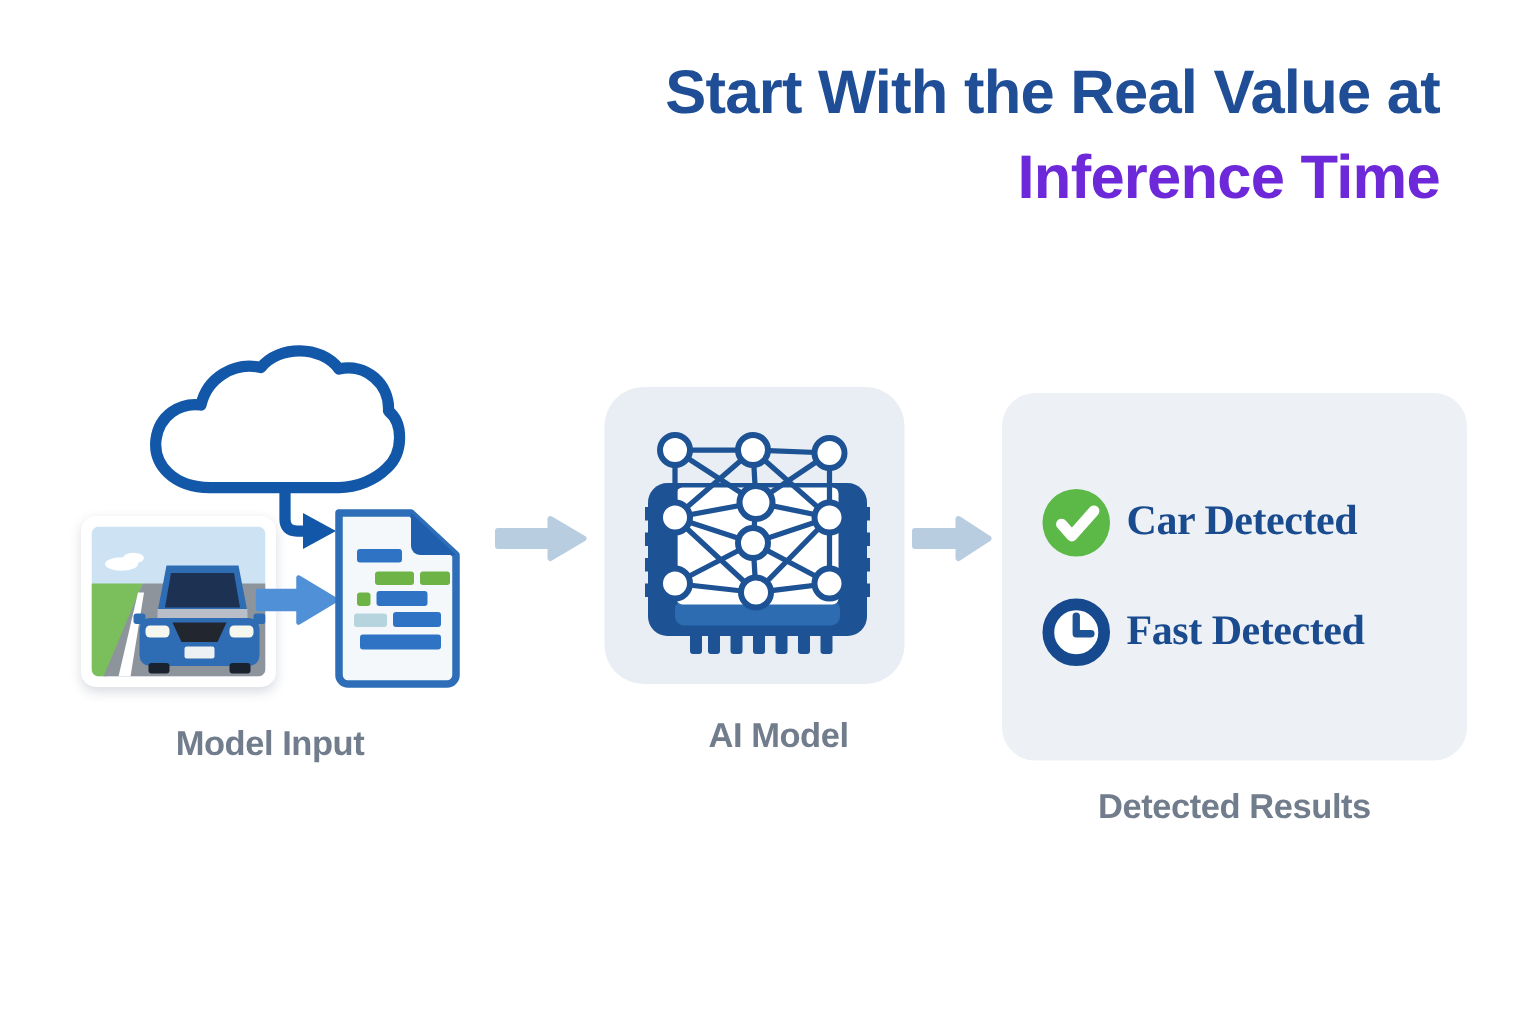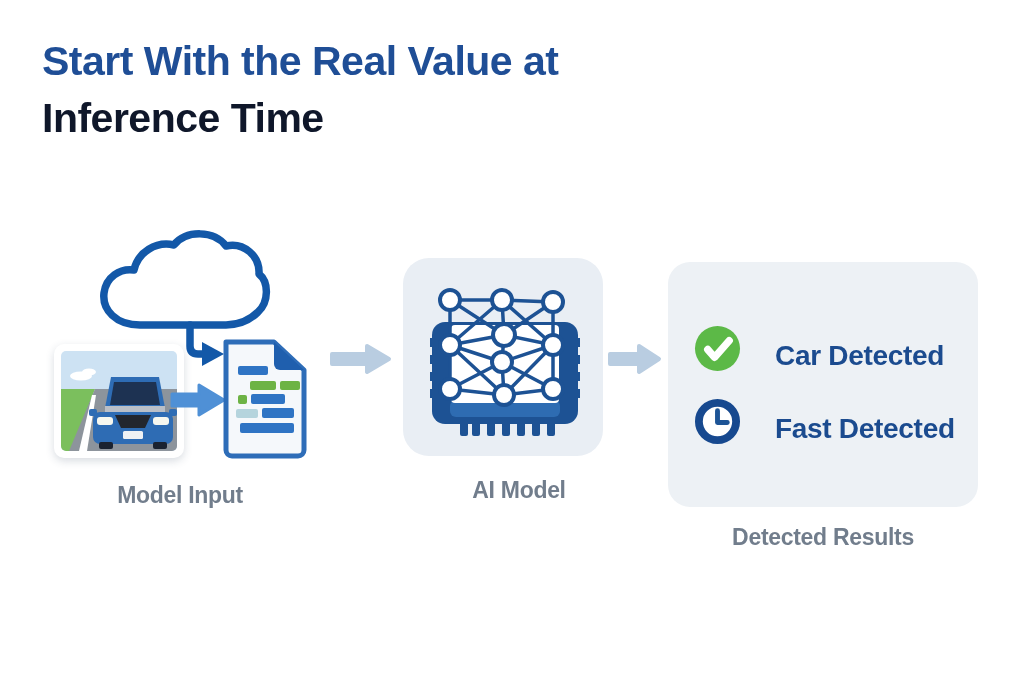--- a/index.html
+++ b/index.html
@@ -1,25 +1,25 @@
 <!DOCTYPE html>
 <html><head>
 <meta charset="utf-8">
 <style>
   html,body{margin:0;padding:0;background:#fff;}
   .canvas{
     position:relative;width:1024px;height:683px;background:#ffffff;
     overflow:hidden;font-family:"Liberation Sans",sans-serif;
   }
   .title{
-    position:absolute;top:33px;left:0;width:960px;text-align:left;
-    font-weight:bold;letter-spacing:-0.5px;line-height:1.4;margin-left:42px;
+    position:absolute;top:33px;left:0;width:960px;text-align:right;
+    font-weight:bold;letter-spacing:-0.5px;line-height:1.4;
   }
   .title .line1{font-size:41px;color:#1f4e96;}
-  .title .line2{font-size:41px;color:#0f172a;}
+  .title .line2{font-size:41px;color:#6d28d9;}
 
   .stage-label{
     position:absolute;text-align:center;font-weight:bold;
     font-size:23px;color:#717d8c;letter-spacing:-0.3px;
   }
   .label-input{left:50px;top:482px;width:260px;}
   .label-model{left:419px;top:477px;width:200px;}
   .label-results{left:668px;top:524px;width:310px;}
 
   .photo{
@@ -34,21 +34,21 @@
   .card-ai{
     position:absolute;left:403px;top:258px;width:200px;height:198px;
     background:#e9eef4;border-radius:26px;
   }
   .card-results{
     position:absolute;left:668px;top:262px;width:310px;height:245px;
     background:#edf1f5;border-radius:22px;
     display:flex;flex-direction:column;justify-content:center;
     gap:26px;padding-left:26px;box-sizing:border-box;
   }
-  .result-row{display:flex;align-items:flex-end;gap:34px;}
+  .result-row{display:flex;align-items:center;gap:10px;font-family:Liberation Serif, serif;}
   .result-row .txt{
     font-size:28px;font-weight:bold;color:#1b4b8f;letter-spacing:-0.3px;
     white-space:nowrap;
   }
 </style>
 </head>
 <body>
 
 <div class="canvas">
 

